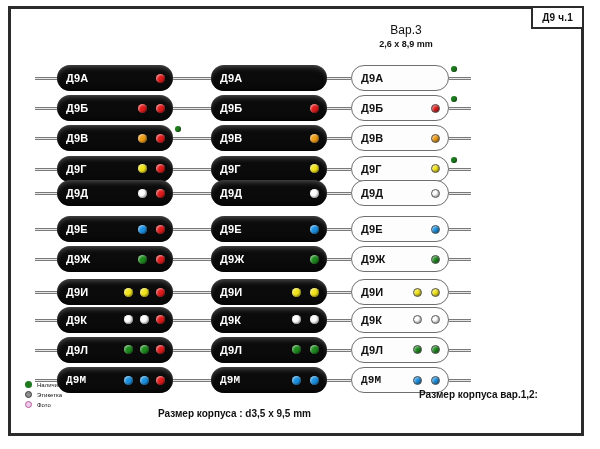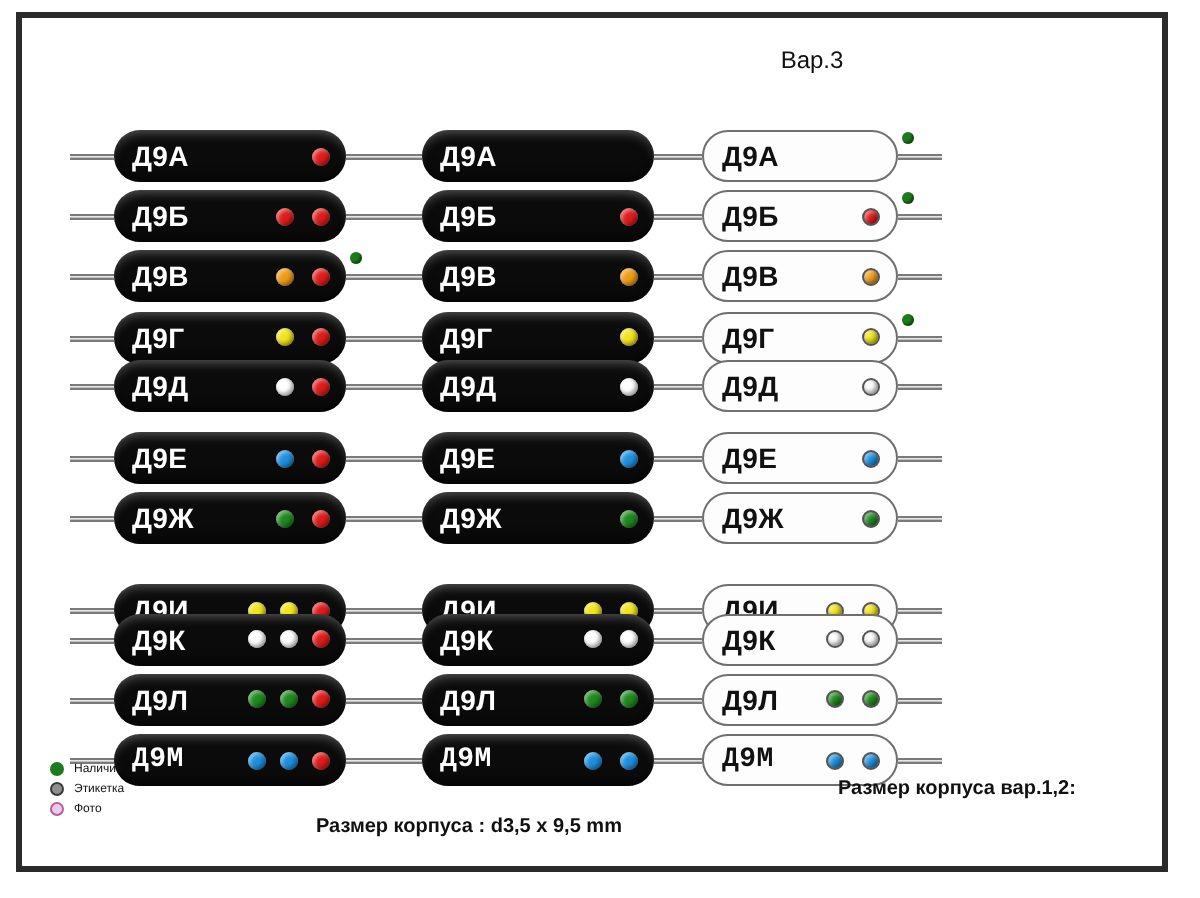--- a/index.html
+++ b/index.html
@@ -58,21 +58,21 @@
   .body.dark{
     background:#0b0b0b;
     box-shadow:inset 0 4px 6px -3px rgba(255,255,255,.35),
                inset 0 -5px 7px -4px rgba(0,0,0,.9);
   }
   .body.light{
     background:#fdfdfd;border:1.5px solid #6f6f6f;
   }
   .label{
     position:absolute;left:9px;top:50%;transform:translateY(-50%);
-    font-size:14px;font-weight:bold;letter-spacing:.2px;white-space:nowrap;
+    font-size:11px;font-weight:bold;letter-spacing:.2px;white-space:nowrap;
   }
   .body.dark .label{color:#ffffff;}
   .body.light .label{color:#111111;}
   
   .bands{
     position:absolute;right:8px;top:0;height:100%;
     display:flex;align-items:center;gap:7px;
   }
   .bands.wide{gap:9px;}
   .dot{
@@ -103,23 +103,27 @@
   #note-12{left:147px;bottom:14px;margin-top:22px;}
   #note-3a{left:408px;bottom:33px;}
   #note-3b{left:405px;bottom:19px;}
 </style>
 </head>
 <body>
 
 <div id="sheet">
   <div id="frame">
 
+    <div id="title-block">
+      <span>Д9 ч.1</span>
+    </div>
 
     <div class="col-head" id="head-3">
       <span class="ch-main">Вар.3</span>
+      <span class="ch-sub">2,6 x 8,9 mm</span>
     </div>
 
     <div id="rows">
         <div class="row" style="top: 56px;">
           <div class="diode" style="left: 24px; width: 160px;">
             <div class="lead left"></div>
             <div class="lead right"></div>
             <div class="body dark">
               <div class="label">Д9А</div>
               <div class="bands wide">
@@ -339,21 +343,21 @@
             <div class="lead left"></div>
             <div class="lead right"></div>
             <div class="body light">
               <div class="label">Д9Ж</div>
               <div class="bands wide">
                 <div class="dot" style="background: rgb(29, 138, 29);"></div>
               </div>
             </div>
           </div>
         </div>
-        <div class="row" style="top: 283px;">
+        <div class="row" style="top: 270px;">
           <div class="diode" style="left: 24px; width: 160px;">
             <div class="lead left"></div>
             <div class="lead right"></div>
             <div class="body dark">
               <div class="label">Д9И</div>
               <div class="bands">
                 <div class="dot" style="background: rgb(242, 228, 26);"></div>
                 <div class="dot" style="background: rgb(242, 228, 26);"></div>
                 <div class="dot" style="background: rgb(224, 27, 27);"></div>
               </div>

